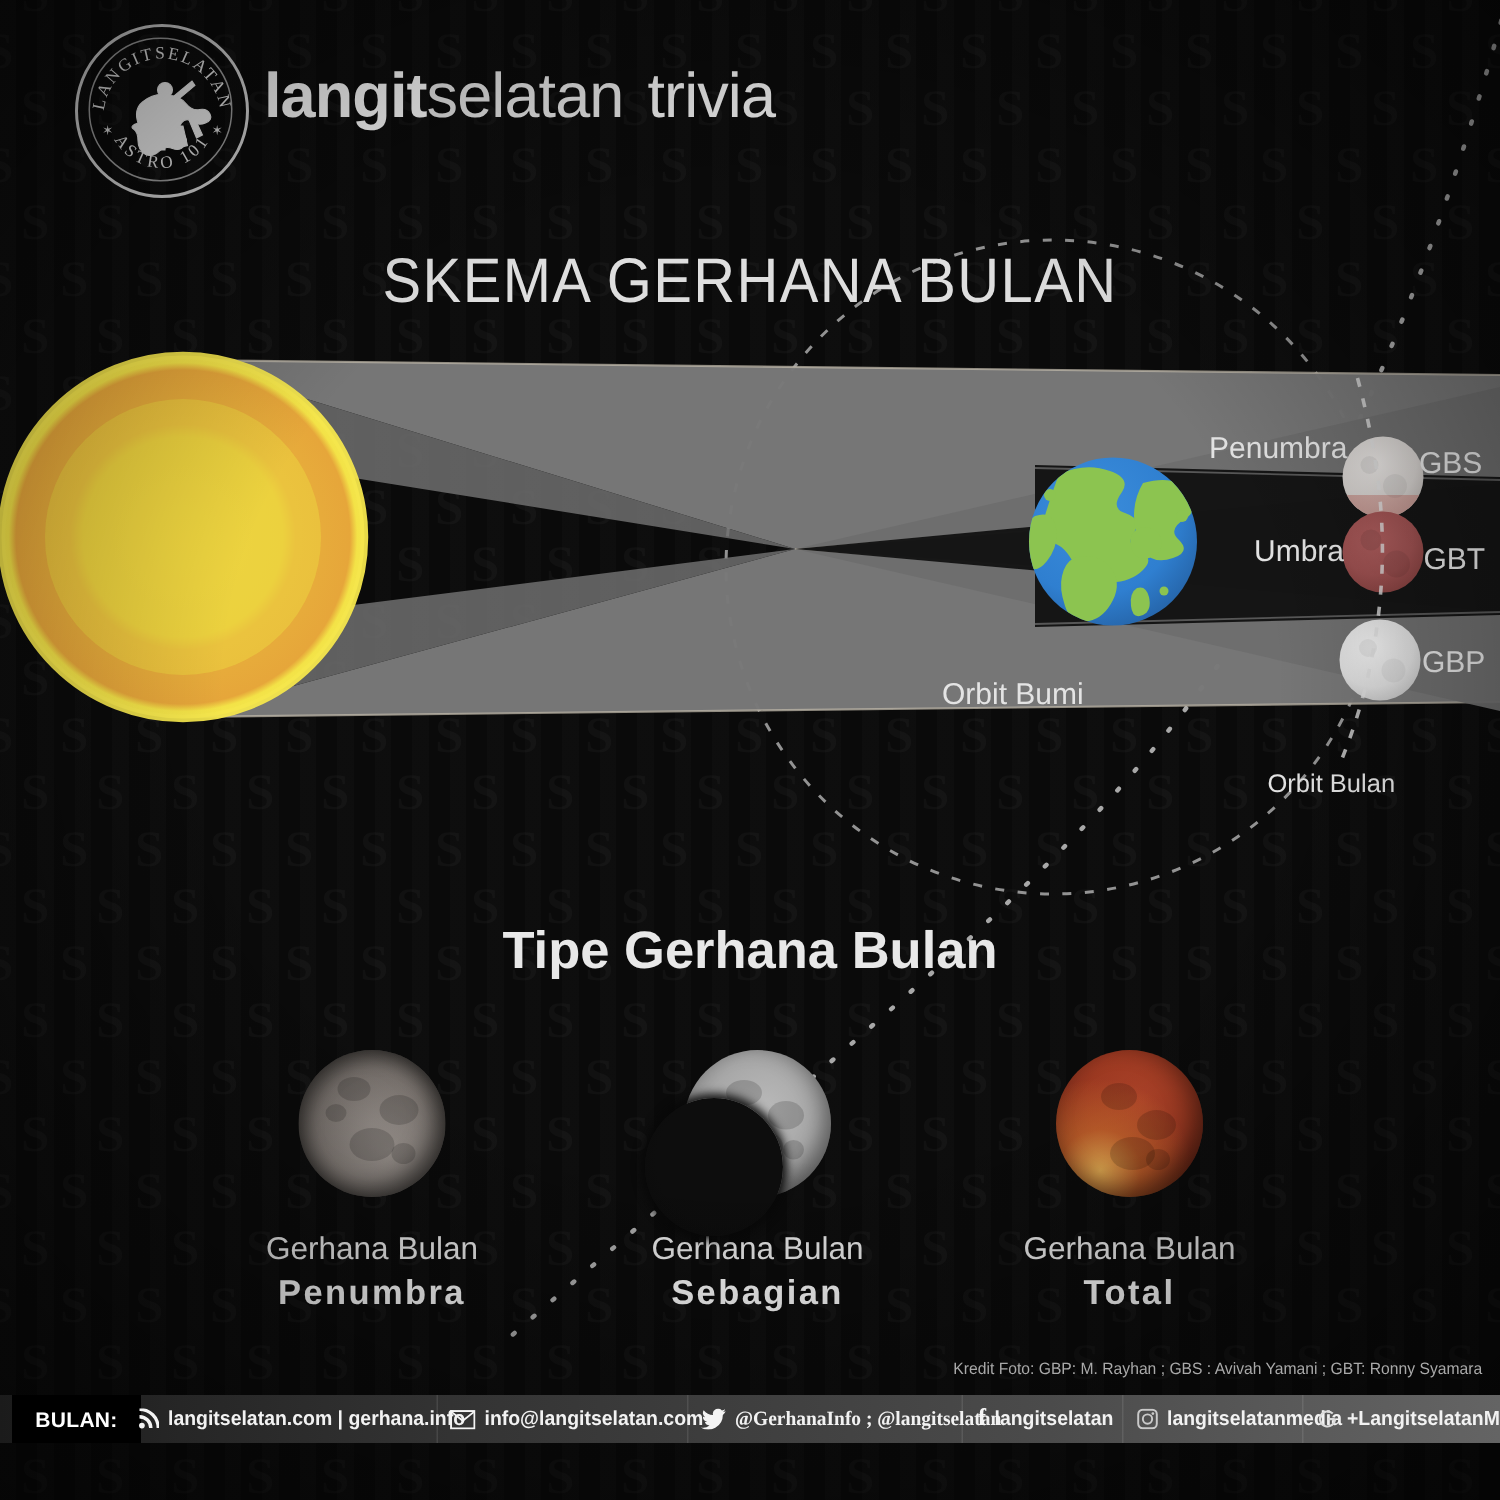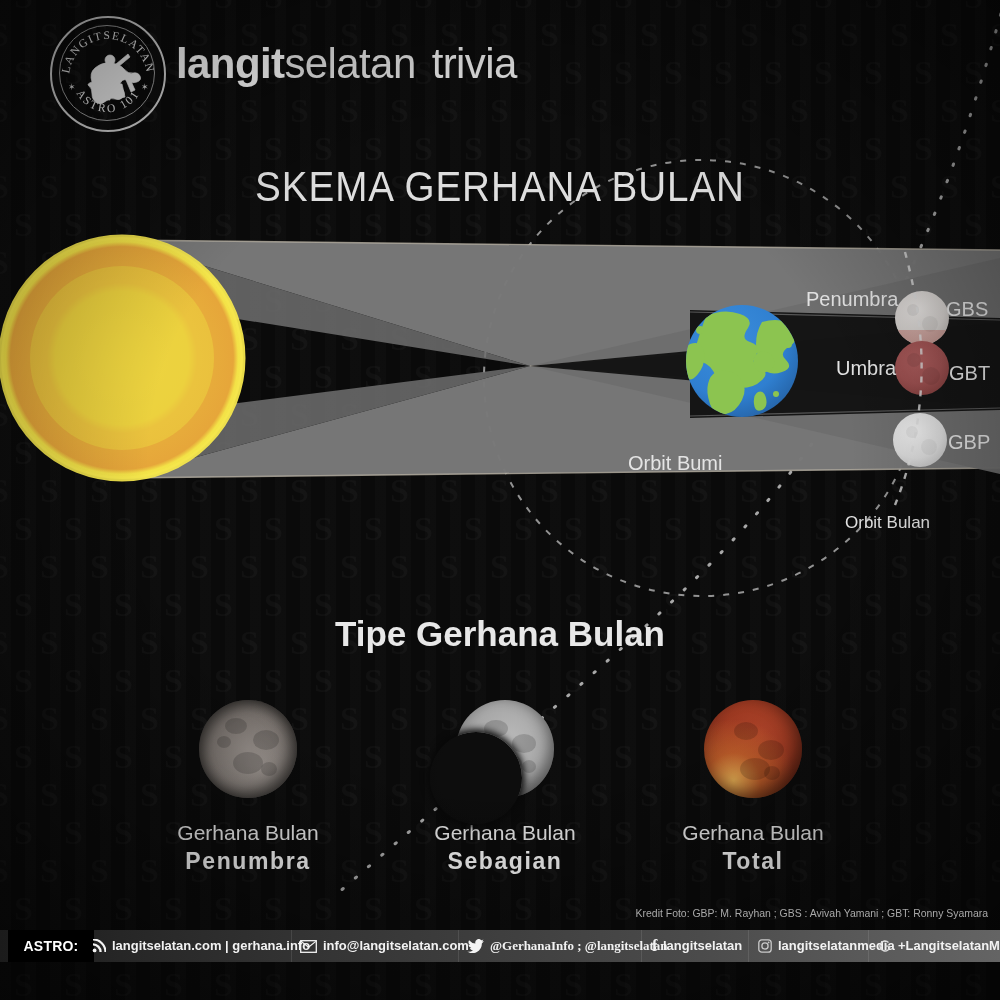--- a/index.html
+++ b/index.html
@@ -997,21 +997,21 @@
 
   <div id="photo-credit">Kredit Foto:  GBP: M. Rayhan ; GBS : Avivah Yamani ; GBT: Ronny Syamara</div>
 
   <div id="footer"></div>
   <div class="f-sep" style="left:291px;"></div>
   <div class="f-sep" style="left:458px;"></div>
   <div class="f-sep" style="left:641px;"></div>
   <div class="f-sep" style="left:748px;"></div>
   <div class="f-sep" style="left:868px;"></div>
 
-  <div id="footer-kontak">ASTRO:</div>
+  <div id="footer-kontak">BULAN:</div>
 
   <a class="f-item" id="f-rss" href="#" style="text-decoration:none;">
     <span class="f-ico">
       <svg width="14" height="14" viewBox="0 0 14 14">
           <g fill="#f4f4f4">
         <circle cx="2.6" cy="11.4" r="1.9"></circle>
         <path d="M1 6.6a6.4 6.4 0 0 1 6.4 6.4h2.3A8.7 8.7 0 0 0 1 4.3z"></path>
         <path d="M1 1.6a11.4 11.4 0 0 1 11.4 11.4h2.2A13.6 13.6 0 0 0 1 -0.6z"></path>
       </g>
         </svg>

